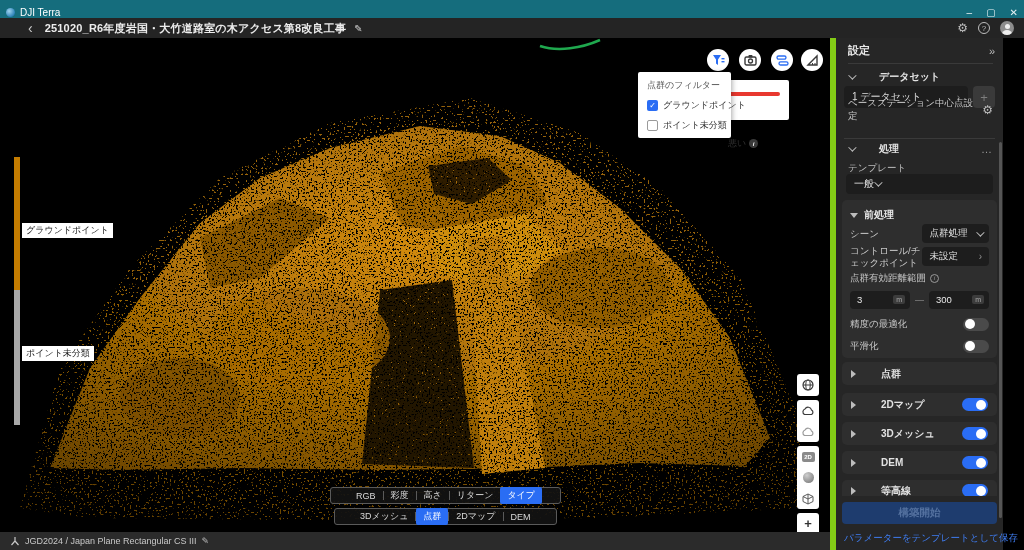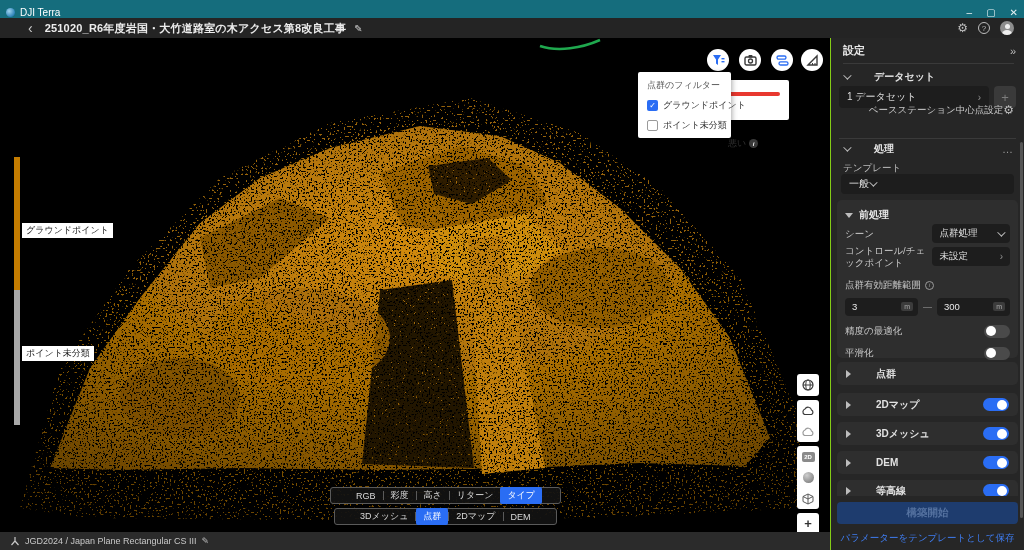--- a/index.html
+++ b/index.html
@@ -67,21 +67,21 @@
   .pill-row2 { left:334px; top:470px; }
   .pill { color:#d8d8d8; font-size:9px; padding:2px 7px; border-radius:2px; white-space:nowrap; }
   .pill.active { background:#2a6df4; color:#fff; }
   .pill-sep { width:1px; height:9px; background:#5a5a5a; }
 
   
   .statusbar { position:absolute; left:0; top:532px; width:830px; height:18px; background:#2b2b2b; display:flex; align-items:center; gap:5px; padding:0 10px; color:#c8c8c8; font-size:9px; }
   .statusbar .pencil { color:#bdbdbd; font-size:9px; }
 
   
-  .sidebar { position:absolute; left:830px; top:38px; width:194px; height:512px; background:#262626; border-left:1px solid #84cc16; }
+  .sidebar { position:absolute; left:830px; top:38px; width:173px; height:512px; background:#262626; border-left:6px solid #84cc16; }
   .sb-abs { position:absolute; left:8px; right:8px; }
   .sb-header { top:4px; height:22px; display:flex; align-items:center; justify-content:space-between; color:#e8e8e8; font-size:11px; font-weight:bold; border-bottom:1px solid #3a3a3a; padding-bottom:4px; left:12px; right:10px; }
   .chevR { color:#bdbdbd; font-weight:normal; font-size:11px; letter-spacing:-2px; }
   .sec-head { display:flex; align-items:center; gap:25px; color:#e2e2e2; font-size:10px; font-weight:bold; }
   .chev { width:6px; height:6px; border-right:1.5px solid #bdbdbd; border-bottom:1.5px solid #bdbdbd; transform:rotate(45deg) translateY(-2px); flex:0 0 auto; }
   .sb-dataset-head { top:32px; left:12px; }
   .dataset-row { top:48px; height:22px; display:flex; gap:5px; }
   .dataset-box { flex:1; background:#1d1d1d; border-radius:4px; display:flex; align-items:center; justify-content:space-between; padding:0 8px; color:#ddd; font-size:10px; }
   .arrow-r { color:#8f8f8f; font-size:10px; }
   .plus-btn { width:22px; background:#3a3a3a; border-radius:4px; color:#7d7d7d; font-size:13px; display:flex; align-items:center; justify-content:center; }
@@ -93,21 +93,21 @@
   .tmpl-select { top:136px; height:20px; background:#1d1d1d; border-radius:4px; display:flex; align-items:center; justify-content:flex-start; padding:0 8px; color:#e2e2e2; font-size:10px; left:10px; right:10px; }
   .chev-d { width:6px; height:6px; border-right:1.5px solid #bdbdbd; border-bottom:1.5px solid #bdbdbd; transform:rotate(45deg) translateY(-2px); }
 
   .pre-card { top:162px; height:158px; background:#2e2e2e; border-radius:5px; left:6px; right:6px; padding:8px 8px; }
   .pre-title { display:flex; align-items:center; gap:6px; color:#e8e8e8; font-size:10px; font-weight:bold; }
   .tri-down { width:0; height:0; border-left:4px solid transparent; border-right:4px solid transparent; border-top:5px solid #bdbdbd; }
   .tri-right { width:0; height:0; border-top:4px solid transparent; border-bottom:4px solid transparent; border-left:5px solid #bdbdbd; flex:0 0 auto; }
   .kv-row { display:flex; align-items:center; justify-content:space-between; margin-top:2px; }
   .kv-label { color:#c9c9c9; font-size:9.5px; width:88px; line-height:1.25; }
   .kv-select { width:78px; height:19px; background:#1d1d1d; border-radius:4px; display:flex; align-items:center; justify-content:space-between; padding:0 7px; color:#e2e2e2; font-size:9.5px; }
-  .range-label { margin-top:10px; color:#c9c9c9; font-size:9.5px; display:flex; align-items:center; gap:4px; }
+  .range-label { margin-top:3px; color:#c9c9c9; font-size:9.5px; display:flex; align-items:center; gap:4px; }
   .info-o { width:9px; height:9px; border:1px solid #9a9a9a; border-radius:50%; color:#9a9a9a; font-size:6px; font-style:italic; display:flex; align-items:center; justify-content:center; }
   .range-row { margin-top:6px; display:flex; align-items:center; gap:5px; }
   .range-input { flex:1; height:18px; background:#1d1d1d; border-radius:4px; display:flex; align-items:center; justify-content:space-between; padding:0 5px 0 7px; color:#e8e8e8; font-size:9.5px; }
   .unit-badge { background:#3c3c3c; color:#a8a8a8; font-size:7px; border-radius:2px; padding:1px 3px; }
   .range-dash { color:#8f8f8f; font-size:9px; }
   .toggle-row { display:flex; align-items:center; justify-content:space-between; margin-top:9px; color:#c9c9c9; font-size:9.5px; }
   .toggle { width:26px; height:13px; border-radius:7px; position:relative; flex:0 0 auto; }
   .toggle.off { background:#4a4a4a; }
   .toggle.on { background:#2a6df4; }
   .toggle::after { content:""; position:absolute; top:1.5px; width:10px; height:10px; border-radius:50%; background:#fff; }

